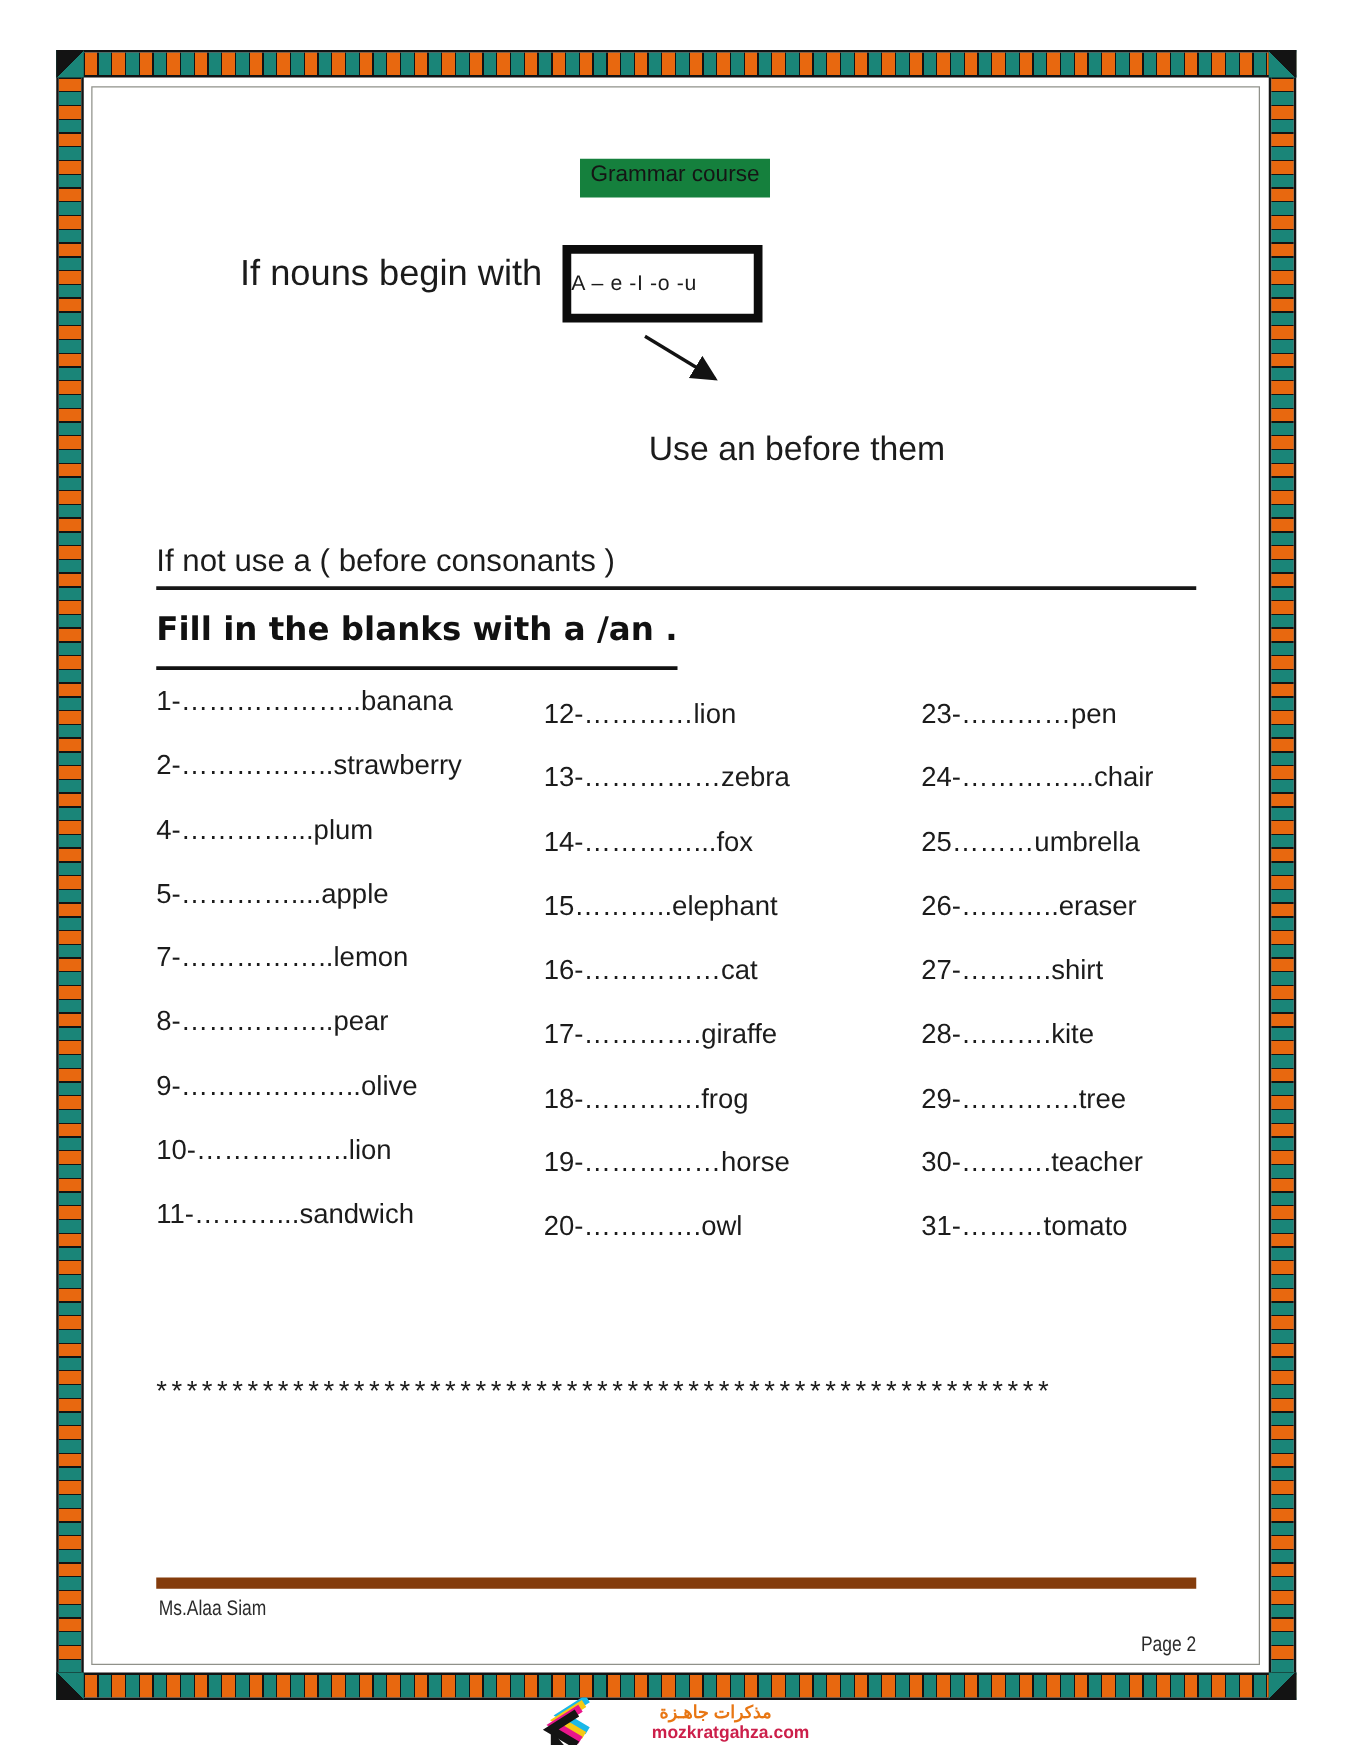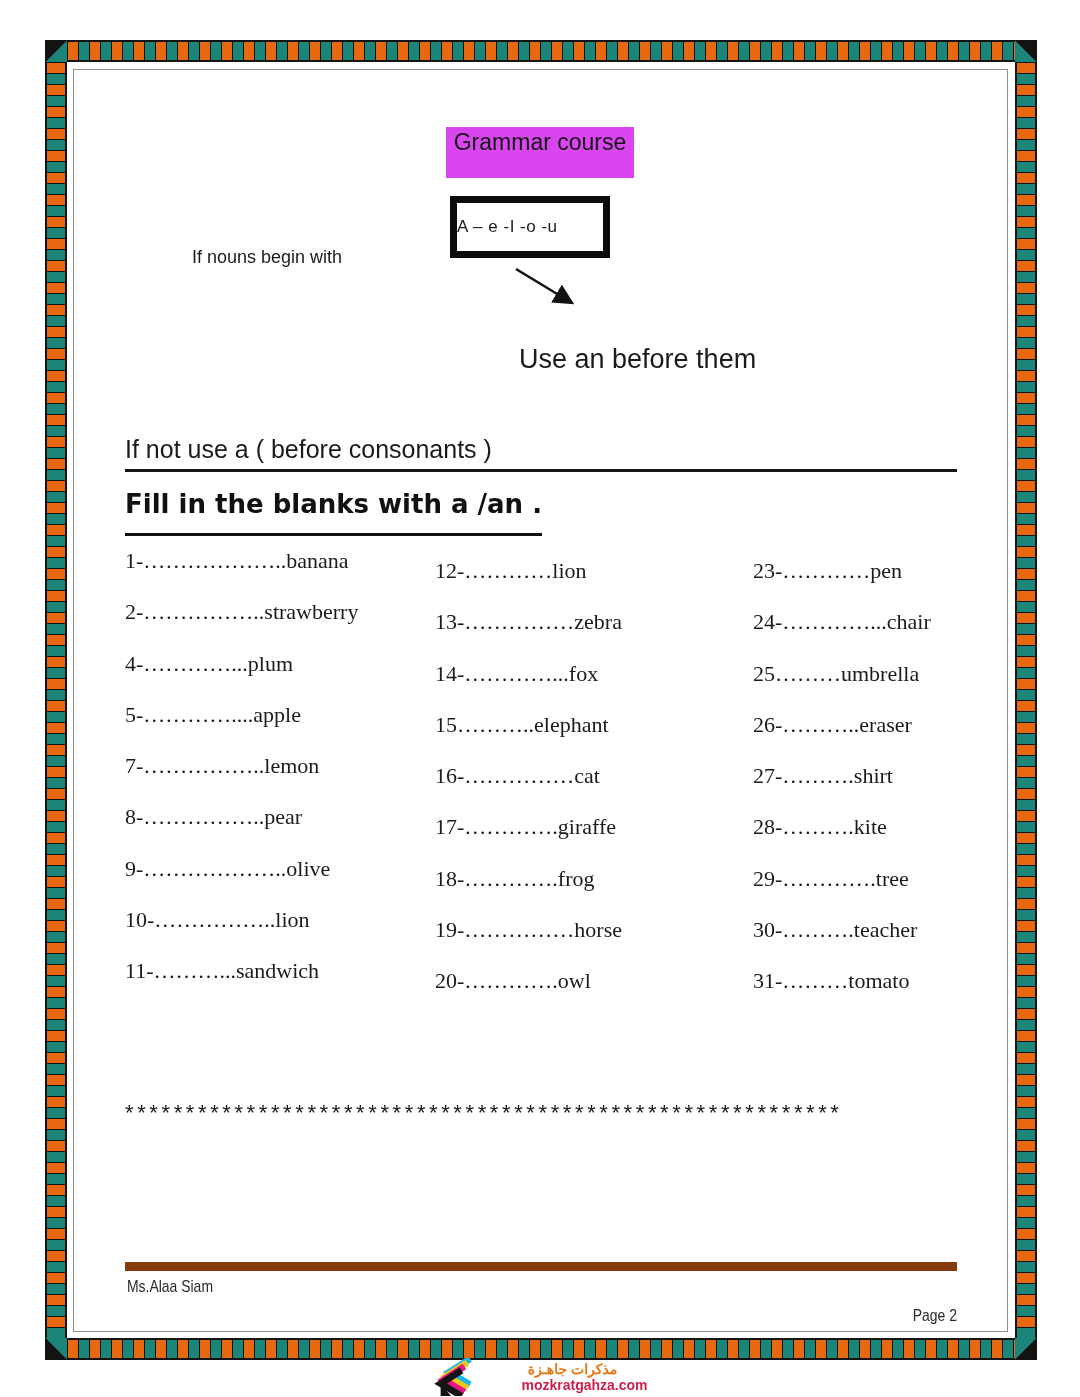--- a/index.html
+++ b/index.html
@@ -37,25 +37,25 @@
   .c-bl { left:45px;  top:1338px; background-image:linear-gradient(45deg, #131313 52%,rgba(0,0,0,0) 52%); }
   .c-br { left:1015px;top:1338px; background-image:linear-gradient(315deg,#131313 52%,rgba(0,0,0,0) 52%); }
   .inner-line {
     position:absolute; left:73px; top:69px; width:935px; height:1263px;
     border:1px solid #90918a;
   }
 
   
   .title-wrap { position:absolute; left:0; top:127px; width:1080px; text-align:center; }
   .title-hl {
-    display:inline-block; background:#d946ef; color:#151515;
-    font-size:23px; padding:2px 8px 22px 8px;
+    display:inline-block; background:#15803d; color:#151515;
+    font-size:18px; padding:2px 8px 8px 8px;
   }
   .intro-left {
-    position:absolute; left:192px; top:203px; font-size:18px;margin-top:44px;
+    position:absolute; left:192px; top:203px; font-size:29px;
   }
   .vowel-box {
     position:absolute; left:450px; top:196px; width:160px; height:62px;
     border:7px solid #0c0c0c; background:#fff;
     display:flex; align-items:center; 
     font-size:17px; letter-spacing:0.5px;
   }
   .arrow-svg { position:absolute; left:508px; top:264px; }
   .use-an { position:absolute; left:519px; top:344px; font-size:27px; }
 
@@ -64,24 +64,24 @@
     position:absolute; left:125px; top:469px; width:832px; height:3px; background:#161616;
   }
   .exercise-heading {
     position:absolute; left:125px; top:489px;
     font-family:"DejaVu Sans", sans-serif;
     font-weight:bold; font-size:26px; color:#111;
     border-bottom:3px solid #111; padding-bottom:14px;
   }
 
   .col { position:absolute; width:310px; font-size:22px; }
-  .col .item { line-height:51.3px; white-space:nowrap;font-family:Liberation Serif, serif; }
+  .col .item { line-height:51.3px; white-space:nowrap; }
   .col-1 { left:125px; top:535px; }
   .col-2 { left:435px; top:545px; }
-  .col-3 { left:737px; top:545px;margin-left:16px; }
+  .col-3 { left:737px; top:545px; }
 
   .stars {
     position:absolute; left:125px; top:1100px; width:840px;
     font-size:22px; letter-spacing:3.6px; white-space:nowrap; overflow:hidden;
   }
 
   .footer-bar {
     position:absolute; left:125px; top:1262px; width:832px; height:9px;
     background:#843c0c;
   }

